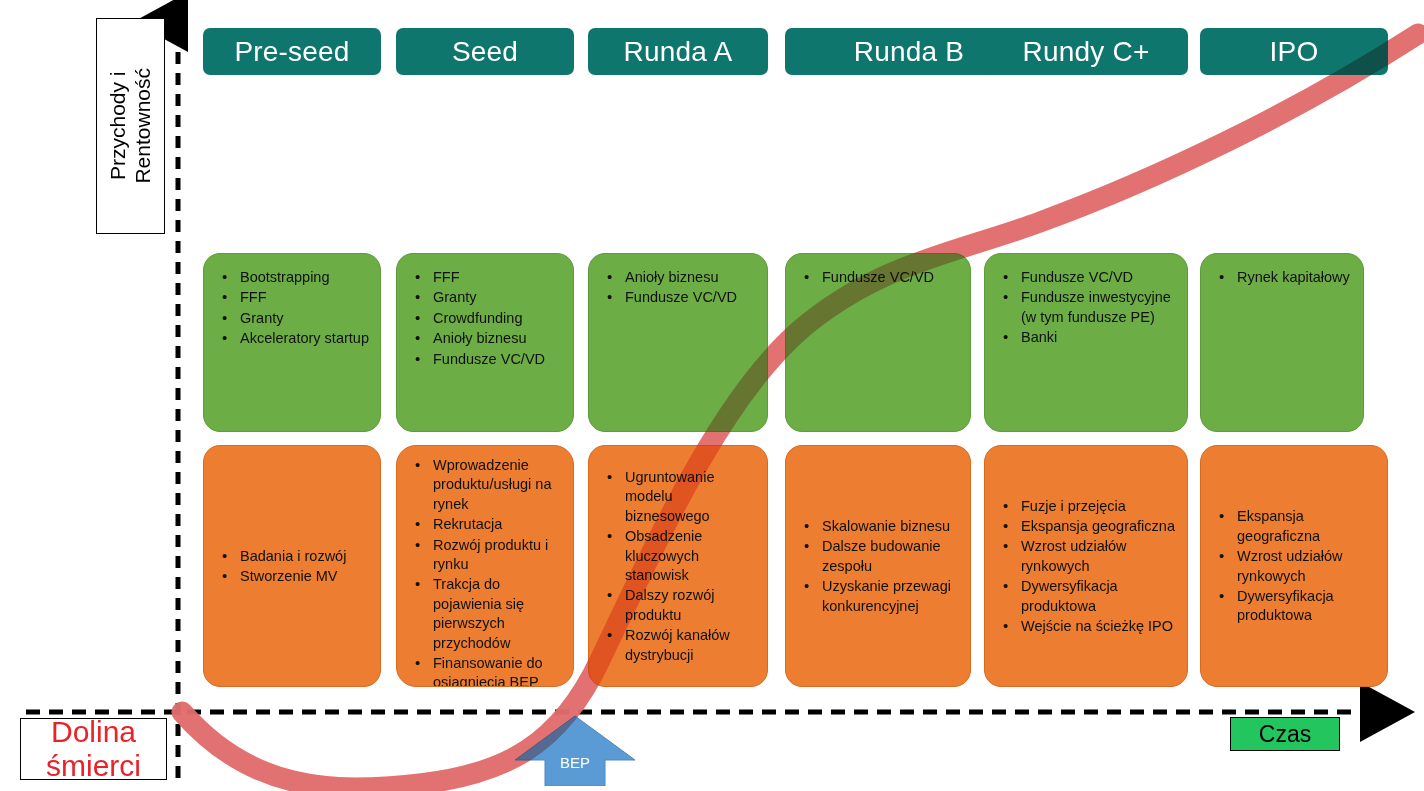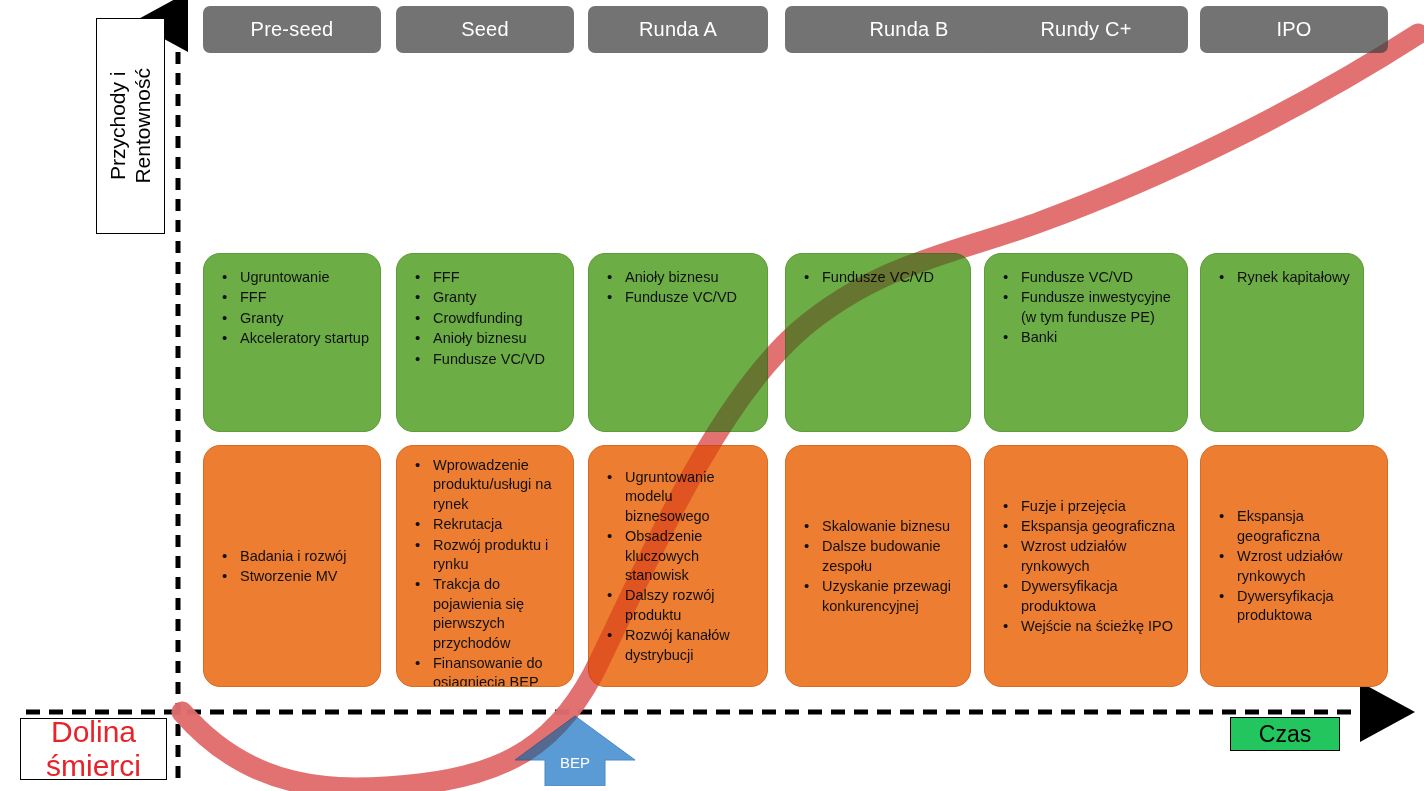--- a/index.html
+++ b/index.html
@@ -33,37 +33,37 @@
   
   .dolina-box{
     position:absolute; left:20px; top:718px; width:145px; height:60px;
     border:1.6px solid #000; background:#fff;
     display:flex; flex-direction:column; align-items:center; justify-content:center;
     color:#e8232a; font-size:30px; line-height:1.14; text-align:center;
   }
 
   
   .col-header{
-    position:absolute; top:6px; height:47px;
-    background:#737373; border-radius:7px;
+    position:absolute; top:28px; height:47px;
+    background:#0f766e; border-radius:7px;
     display:flex; align-items:center; justify-content:center;
-    color:#ffffff; font-size:20px; letter-spacing:.2px;
+    color:#ffffff; font-size:28px; letter-spacing:.2px;
   }
   .green-card{
     position:absolute; top:253px; height:179px;
     background:#6CAD46; border:1px solid #5E9B3C; border-radius:17px;
     box-sizing:border-box; padding:14px 10px 8px 10px; overflow:hidden;
   }
   .orange-card{
     position:absolute; top:445px; height:242px;
     background:#ED7D31; border:1px solid #D96A22; border-radius:17px;
     box-sizing:border-box; padding:10px 8px 8px 10px; overflow:hidden;
     display:flex; flex-direction:column; justify-content:center;
   }
-  .orange-card.top-align{justify-content:flex-start;padding-top:10px;}
+  .orange-card.top-align{justify-content:flex-start;padding-top:10px;border-radius:20px;}
   ul.bullets{
     list-style:none; margin:0; padding:0;
   }
   ul.bullets li{
     position:relative; padding-left:26px; margin:0 0 1px 0;
     font-size:14.5px; line-height:19.4px; color:#111; 
   }
   ul.bullets li::before{
     content:"\2022"; position:absolute; left:8px; top:-1px; font-size:15px; color:#111;
   }
@@ -136,21 +136,21 @@
     </div>
   <div class="col-header" style="left:984px;width:204px;">
       <span>Rundy C+</span>
     </div>
   <div class="col-header" style="left:1200px;width:188px;">
       <span>IPO</span>
     </div>
 
   <div class="green-card" style="left:203px;width:178px;">
     <ul class="bullets">
-        <li>Ugruntowanie</li>
+        <li>Bootstrapping</li>
         <li>FFF</li>
         <li>Granty</li>
         <li>Akceleratory startup</li>
       </ul>
   </div>
   <div class="green-card" style="left:396px;width:178px;">
     <ul class="bullets">
         <li>FFF</li>
         <li>Granty</li>
         <li>Crowdfunding</li>

